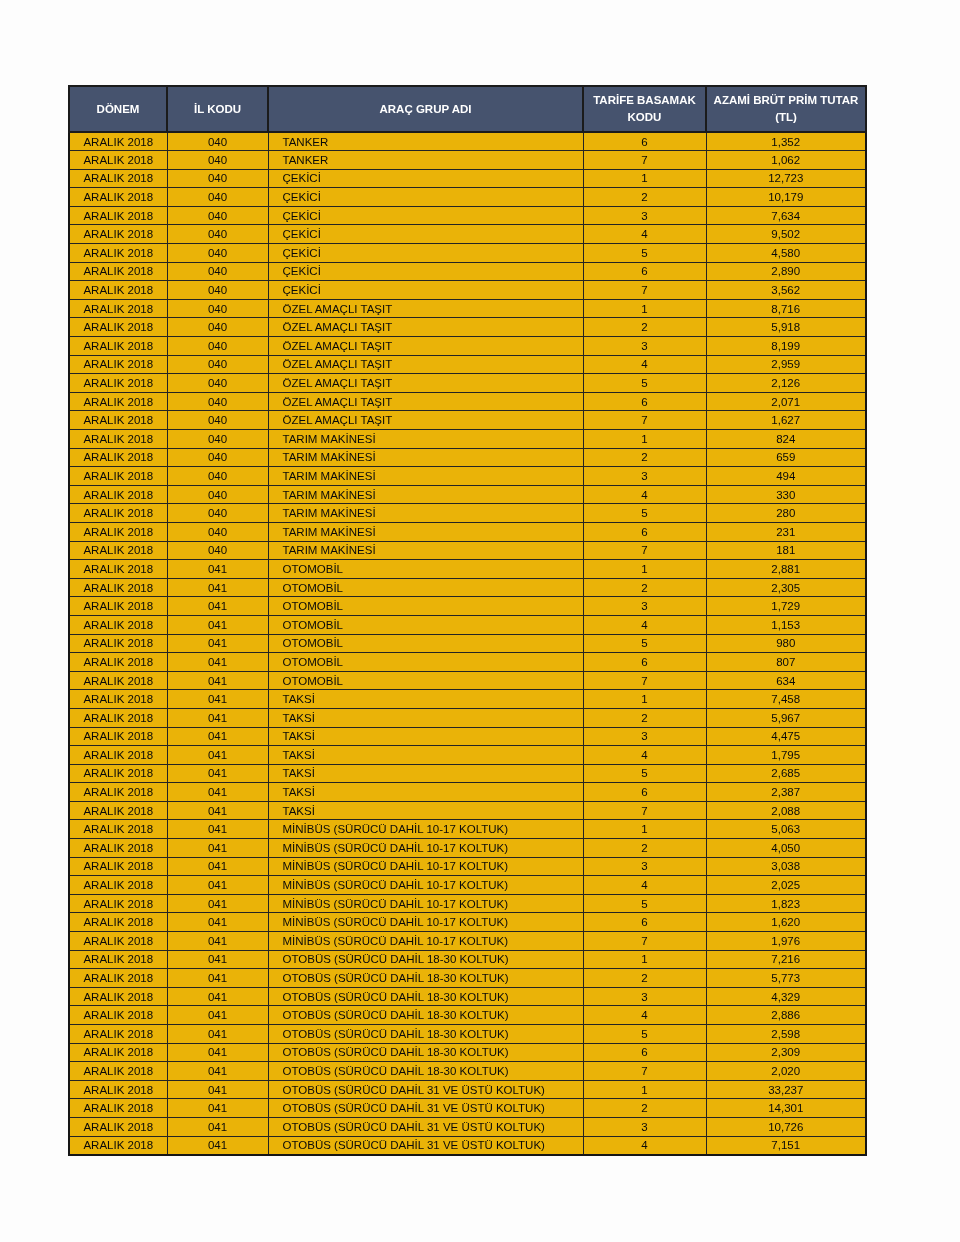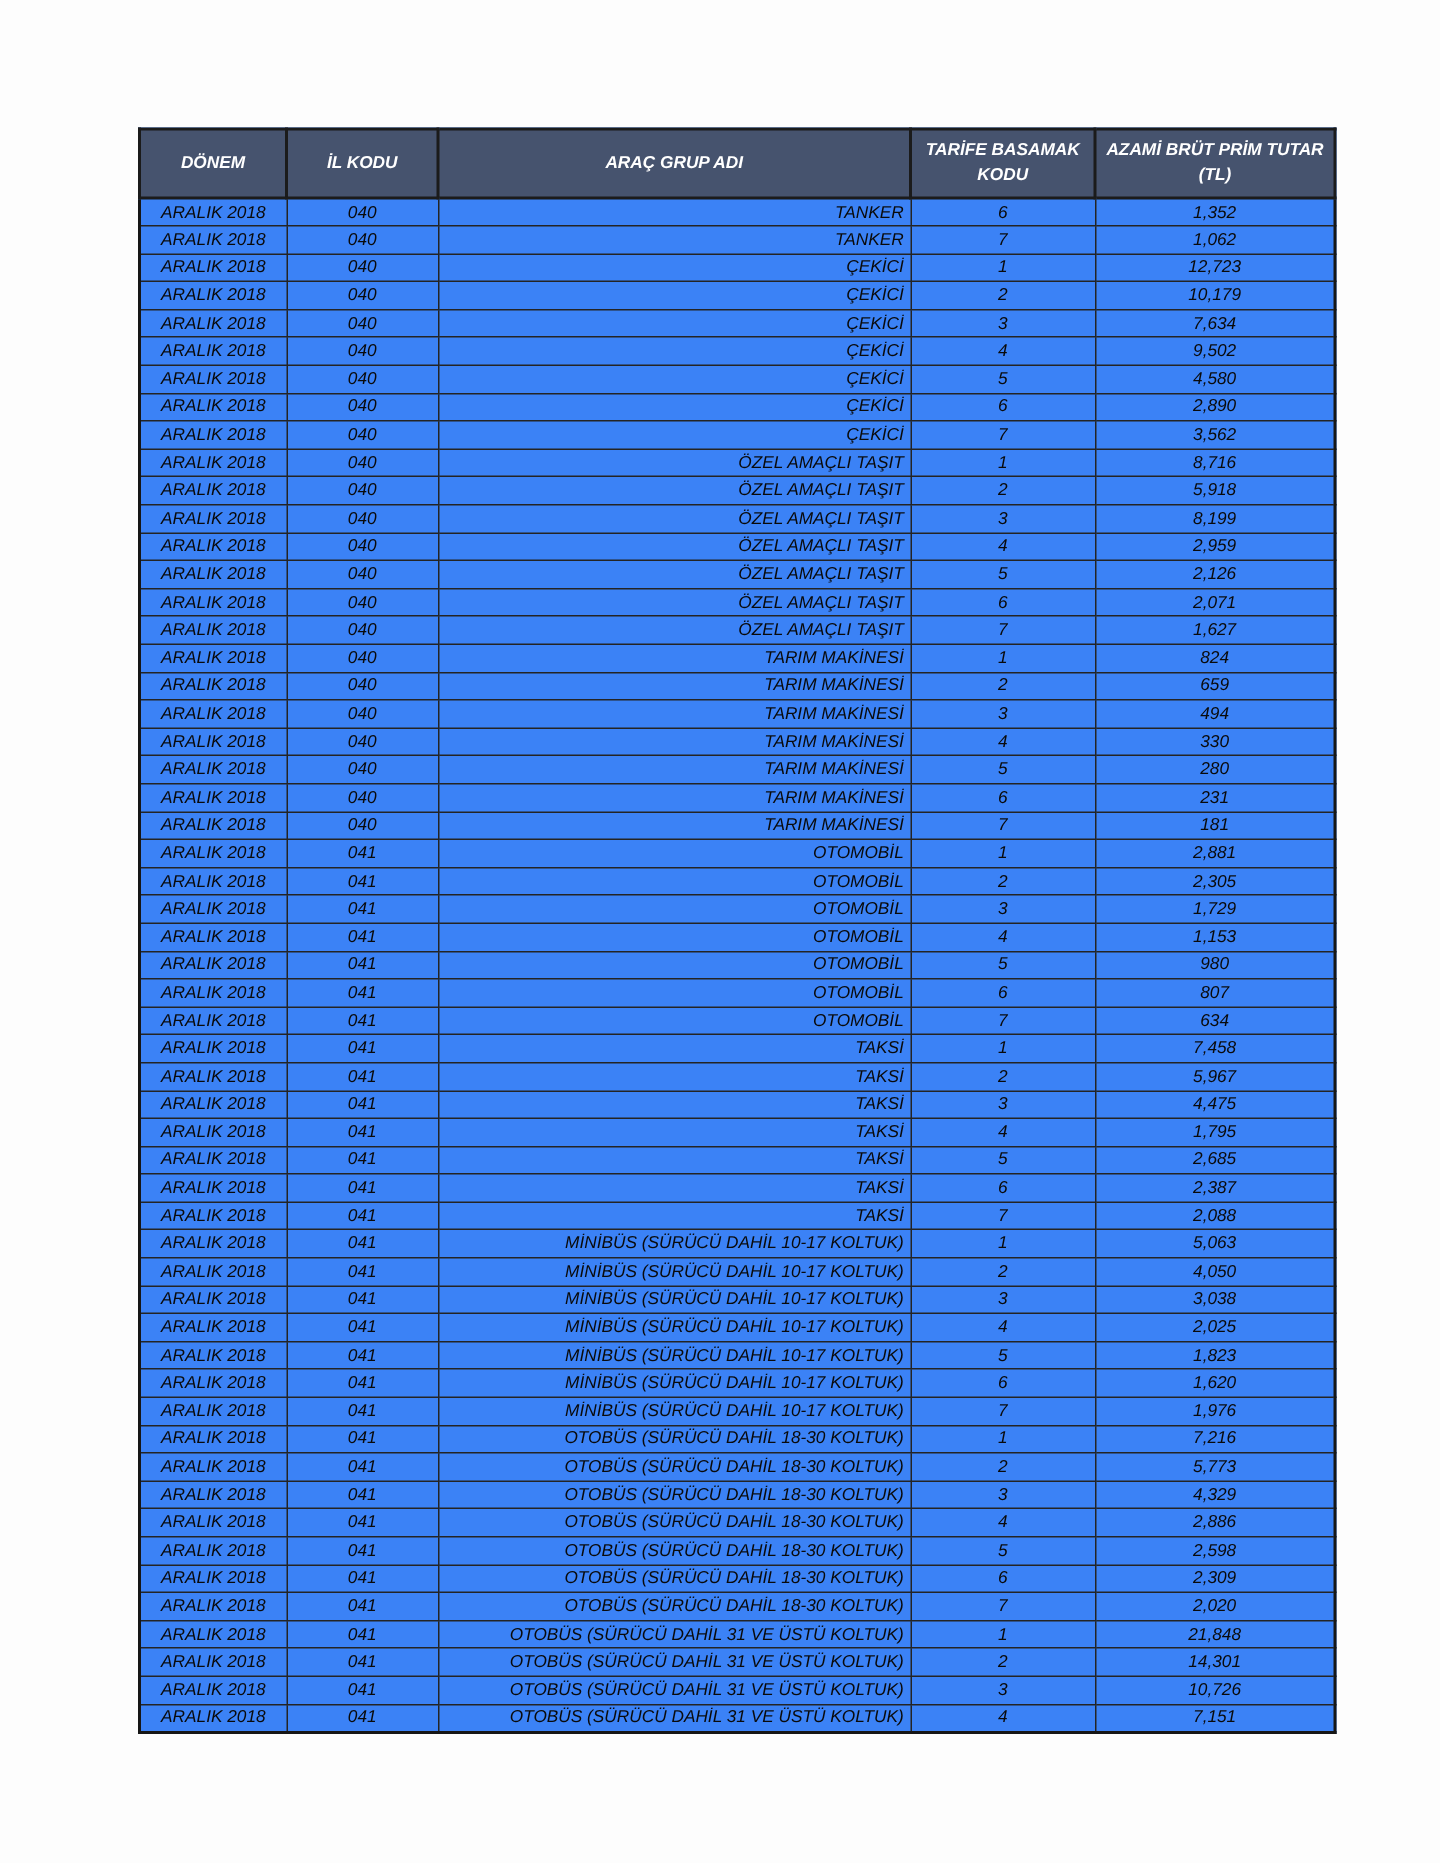--- a/index.html
+++ b/index.html
@@ -12,28 +12,27 @@
     overflow: hidden;
   }
   .page {
     position: absolute;
     left: 0; top: 0;
     width: 960px; height: 1242px;
     background: #fdfdfd;
   }
   table.tariff {
     position: absolute;
-    left: 92px;
+    left: 68px;
     top: 85px;
     width: 797px;
     height: 1070px;
     border-collapse: collapse;
     table-layout: fixed;
-    background: #3b82f6;
-    font-style: italic;
+    background: #eab308;
   }
   table.tariff col.c-donem  { width: 98px; }
   table.tariff col.c-il     { width: 101px; }
   table.tariff col.c-arac   { width: 315px; }
   table.tariff col.c-kod    { width: 123px; }
   table.tariff col.c-tutar  { width: 160px; }
 
   table.tariff th {
     background: #46536E;
     color: #ffffff;
@@ -51,21 +50,21 @@
     font-size: 11.5px;
     color: #0a0a0a;
     text-align: center;
     vertical-align: middle;
     height: 18.6px;
     padding: 0 4px;
     white-space: nowrap;
     overflow: hidden;
   }
   table.tariff td.col-2 {
-    text-align: right;
+    text-align: left;
     padding-left: 14px;
   }
   table.tariff { border: 2.5px solid #161616; }
 </style>
 </head>
 <body>
 
 <div class="page">
   <table class="tariff">
     <colgroup>
@@ -441,21 +440,21 @@
           <td class="col-1">041</td>
           <td class="col-2">OTOBÜS (SÜRÜCÜ DAHİL 18-30 KOLTUK)</td>
           <td class="col-3">7</td>
           <td class="col-4">2,020</td>
         </tr>
         <tr>
           <td class="col-0">ARALIK 2018</td>
           <td class="col-1">041</td>
           <td class="col-2">OTOBÜS (SÜRÜCÜ DAHİL 31 VE ÜSTÜ KOLTUK)</td>
           <td class="col-3">1</td>
-          <td class="col-4">21,848</td>
+          <td class="col-4">33,237</td>
         </tr>
         <tr>
           <td class="col-0">ARALIK 2018</td>
           <td class="col-1">041</td>
           <td class="col-2">OTOBÜS (SÜRÜCÜ DAHİL 31 VE ÜSTÜ KOLTUK)</td>
           <td class="col-3">2</td>
           <td class="col-4">14,301</td>
         </tr>
         <tr>
           <td class="col-0">ARALIK 2018</td>

